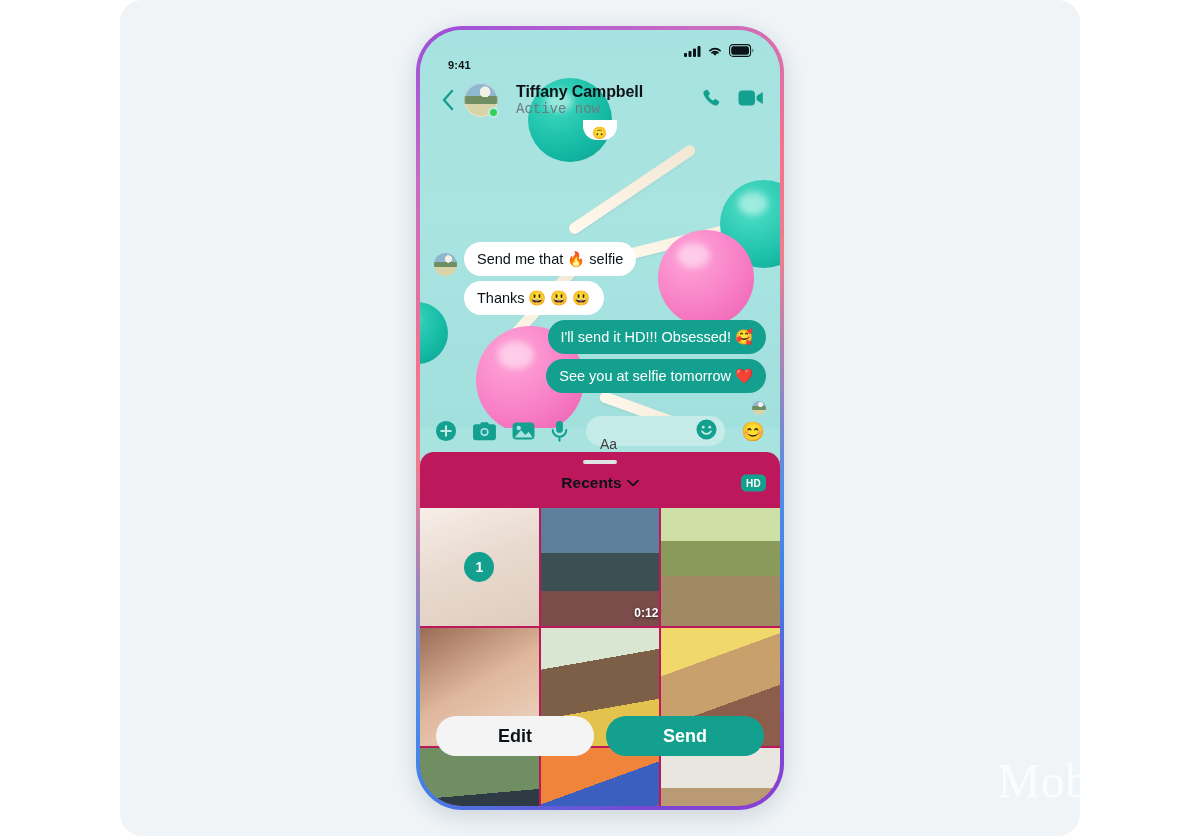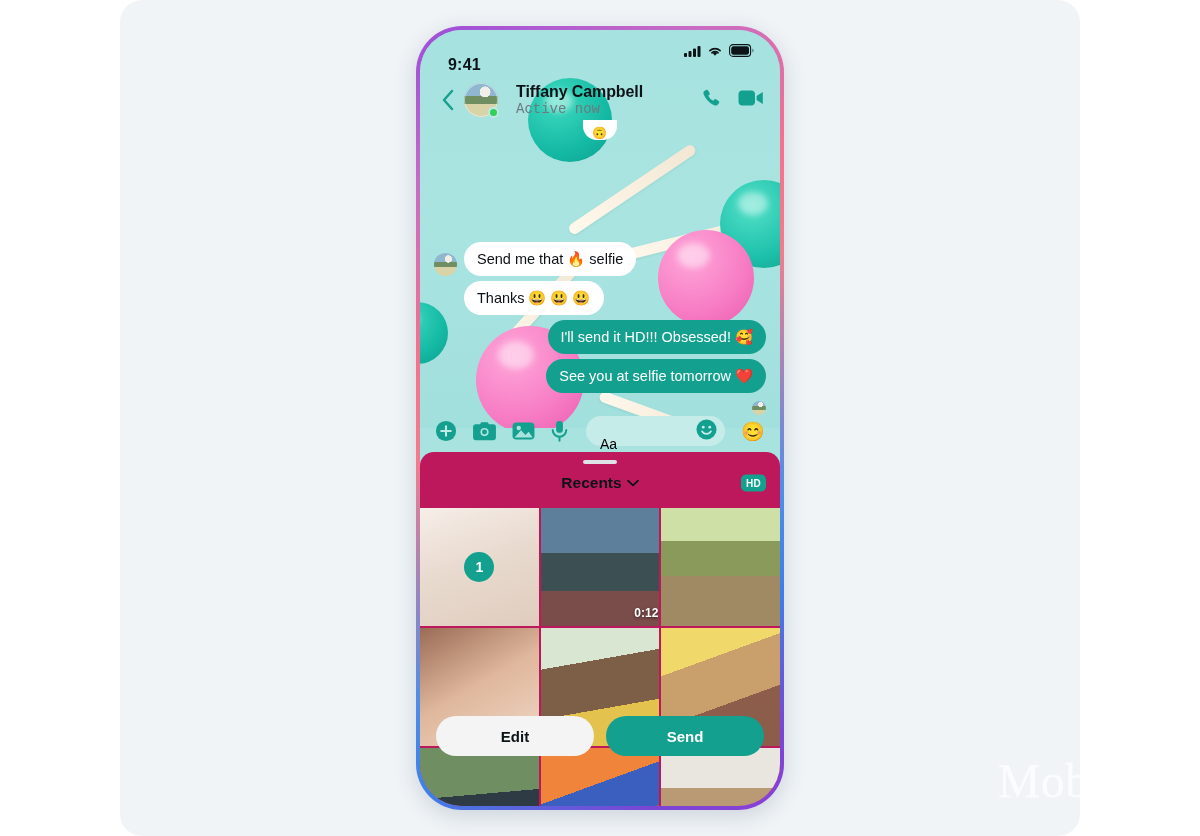--- a/index.html
+++ b/index.html
@@ -96,21 +96,21 @@
 
   
   #status-bar {
     position: absolute; top: 0; left: 0; right: 0;
     height: 44px;
     display: flex; align-items: center; justify-content: space-between;
     padding: 0 26px 0 28px;
     z-index: 6;
   }
   #status-time {
-    font-size: 16px; font-weight: bold; color: #0d1418;
+    font-size: 11px; font-weight: bold; color: #0d1418;
     letter-spacing: .2px;
     margin-top: 25px;
   }
   #status-icons { display: flex; align-items: center; gap: 6px; }
 
   
   #chat-header {
     position: absolute; top: 44px; left: 0; right: 0;
     height: 52px;
     display: flex; align-items: center;
@@ -219,21 +219,21 @@
   .composer-icon { cursor: pointer; display: flex; align-items: center; }
   #text-field {
     flex: 1;
     height: 30px;
     background: #c6ecea;
     border-radius: 16px;
     display: flex; align-items: center;
     padding: 0 8px 0 14px;
     margin-left: 2px;
   }
-  #text-placeholder { font-size: 14px; color: #000000; flex: 1; margin-top: 25px; }
+  #text-placeholder { font-size: 14px; color: #404040; flex: 1; margin-top: 25px; }
   #sticker-emoji { font-size: 19px; line-height: 1; cursor: pointer; }
 
   
   #gallery-sheet {
     position: absolute;
     left: 0; right: 0; top: 422px; bottom: 0;
     background: #be185d;
     border-radius: 14px 14px 0 0;
     overflow: hidden;
   }
@@ -303,21 +303,21 @@
     position: absolute;
     left: 16px; right: 16px; bottom: 50px;
     display: flex; gap: 12px;
     z-index: 9;
   }
   .action-btn {
     flex: 1;
     height: 40px;
     border-radius: 20px;
     display: flex; align-items: center; justify-content: center;
-    font-size: 15px; font-weight: bold;
+    font-size: 18px; font-weight: bold;
     cursor: pointer;
     border: none;
     font-family: "Liberation Sans", sans-serif;
   }
   #edit-button { background: #f4f4f4; color: #0c1316; }
   #send-button { background: #13a08e; color: #ffffff; }
 
   
   .ph-a { background: linear-gradient(160deg,#efe2d8,#d9c0ad 45%,#c9a88f); }
   .ph-b { background: linear-gradient(180deg,#5e7f9c 0 38%,#3c4f52 38% 70%,#7a4c4a 70% 100%); }

